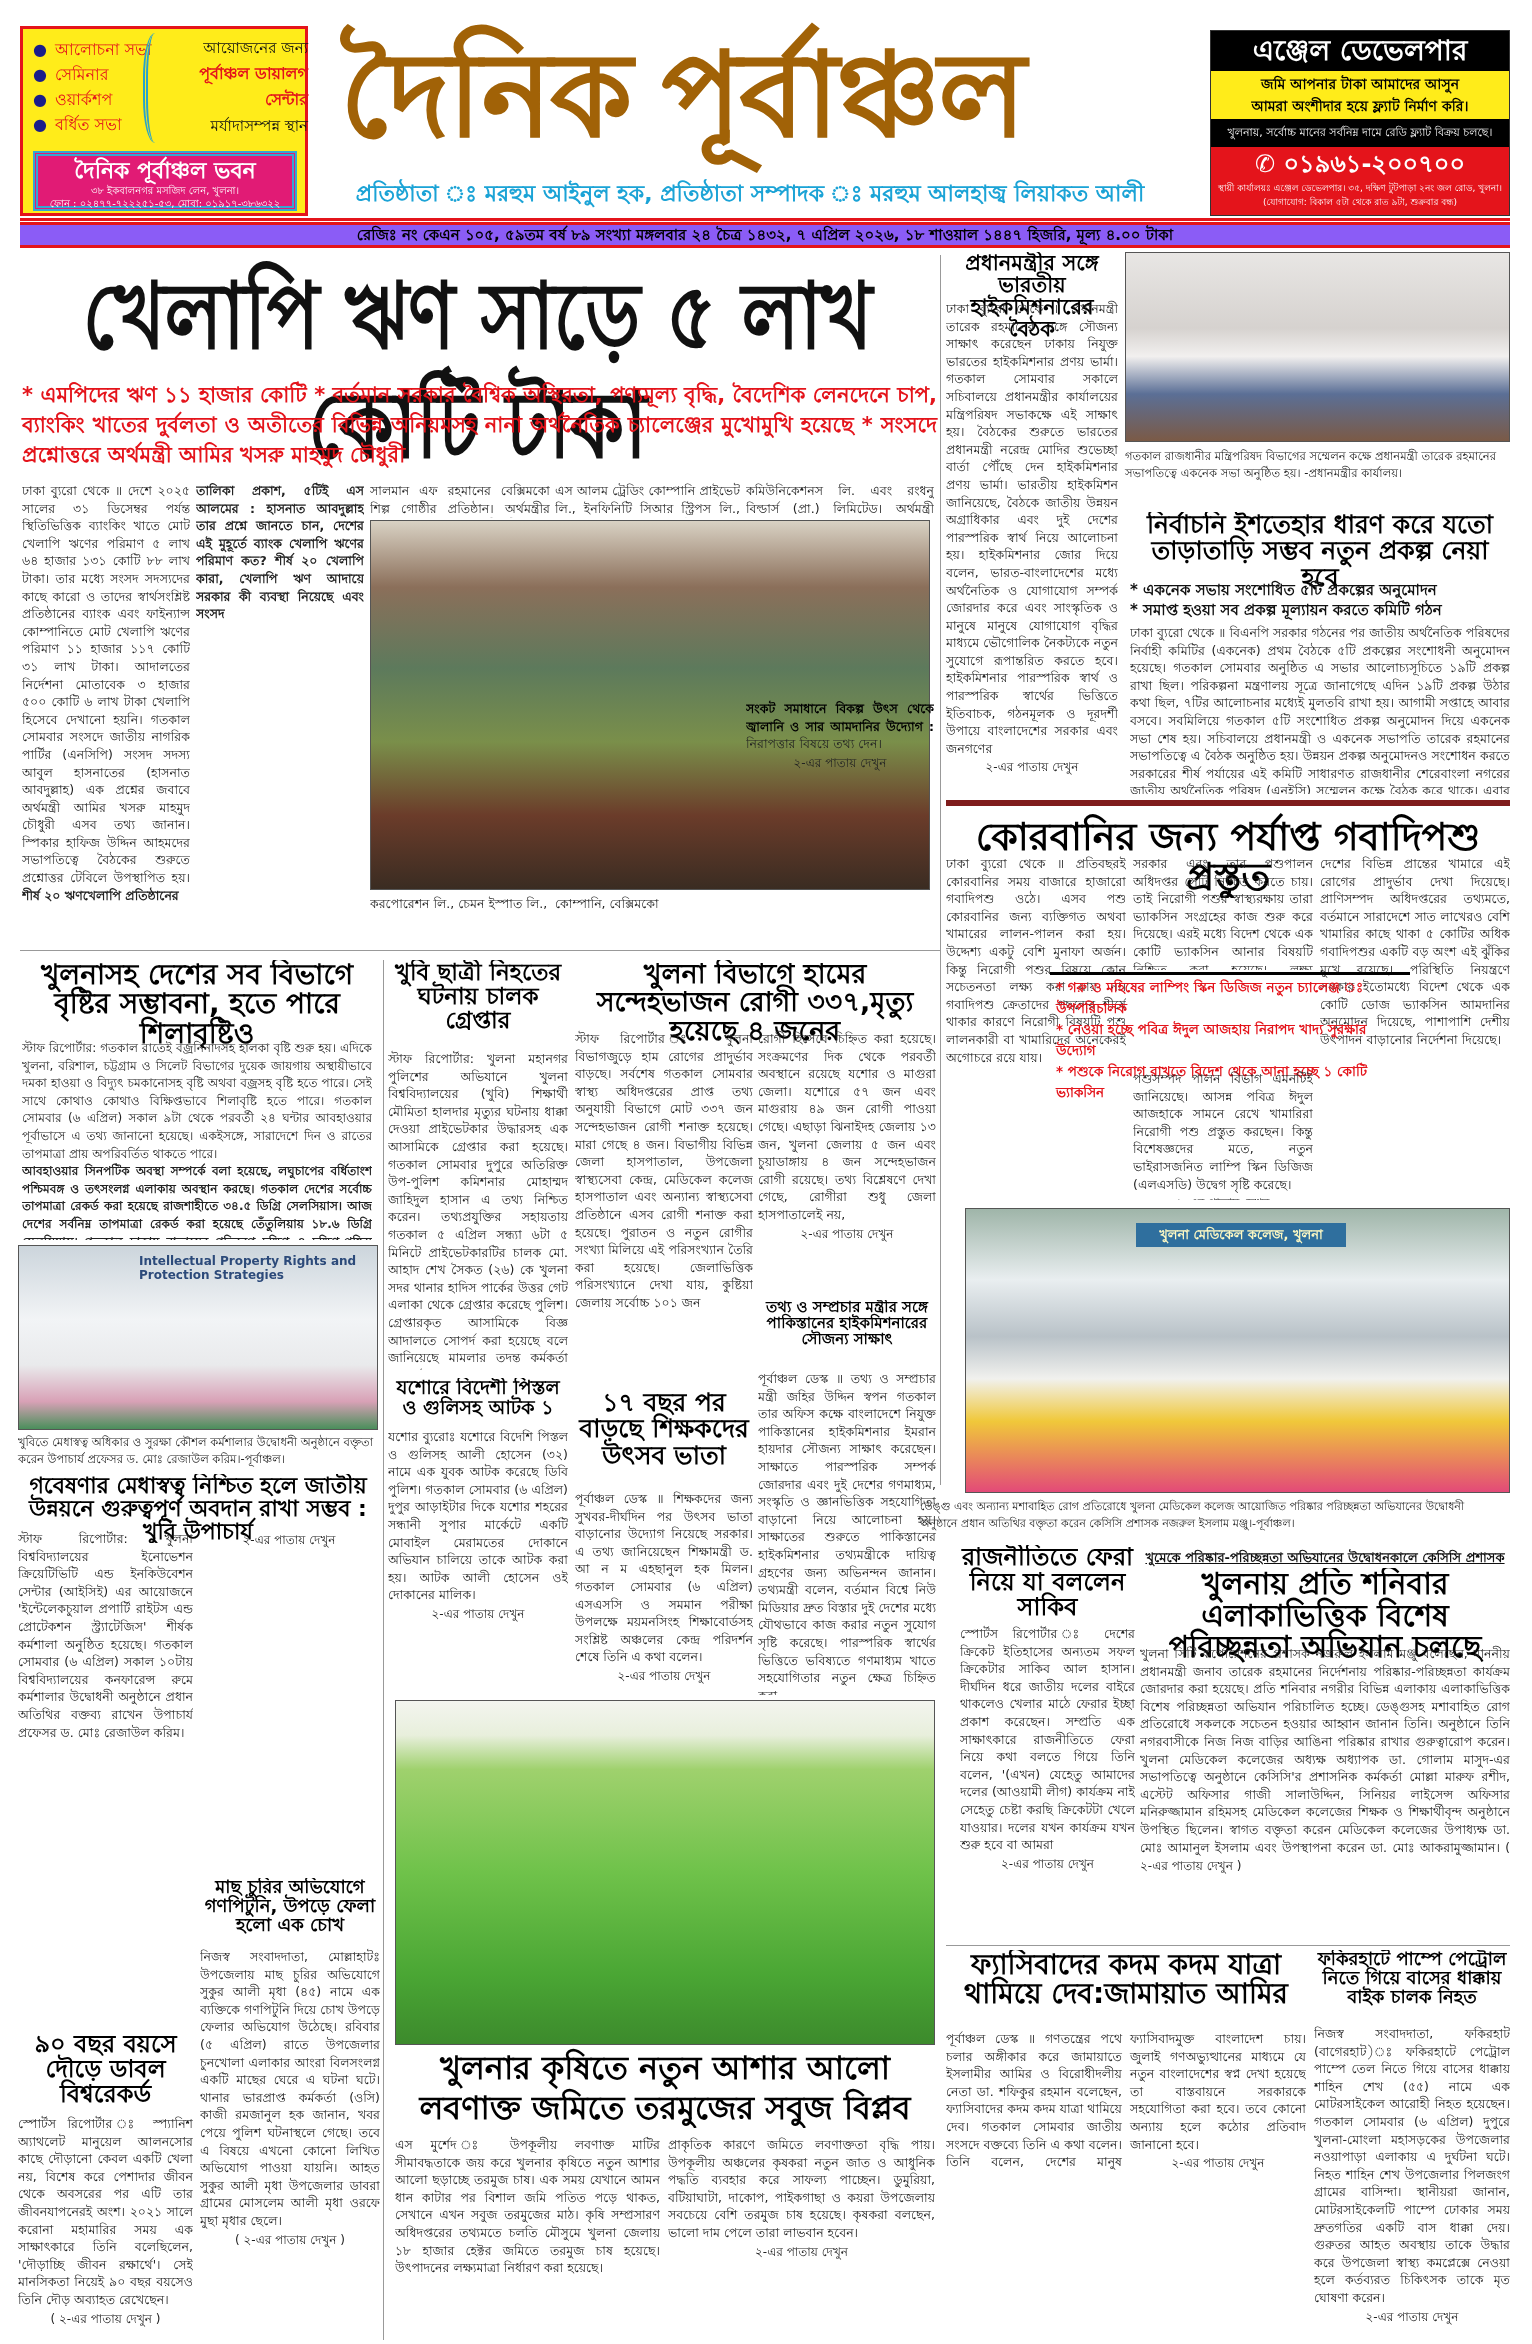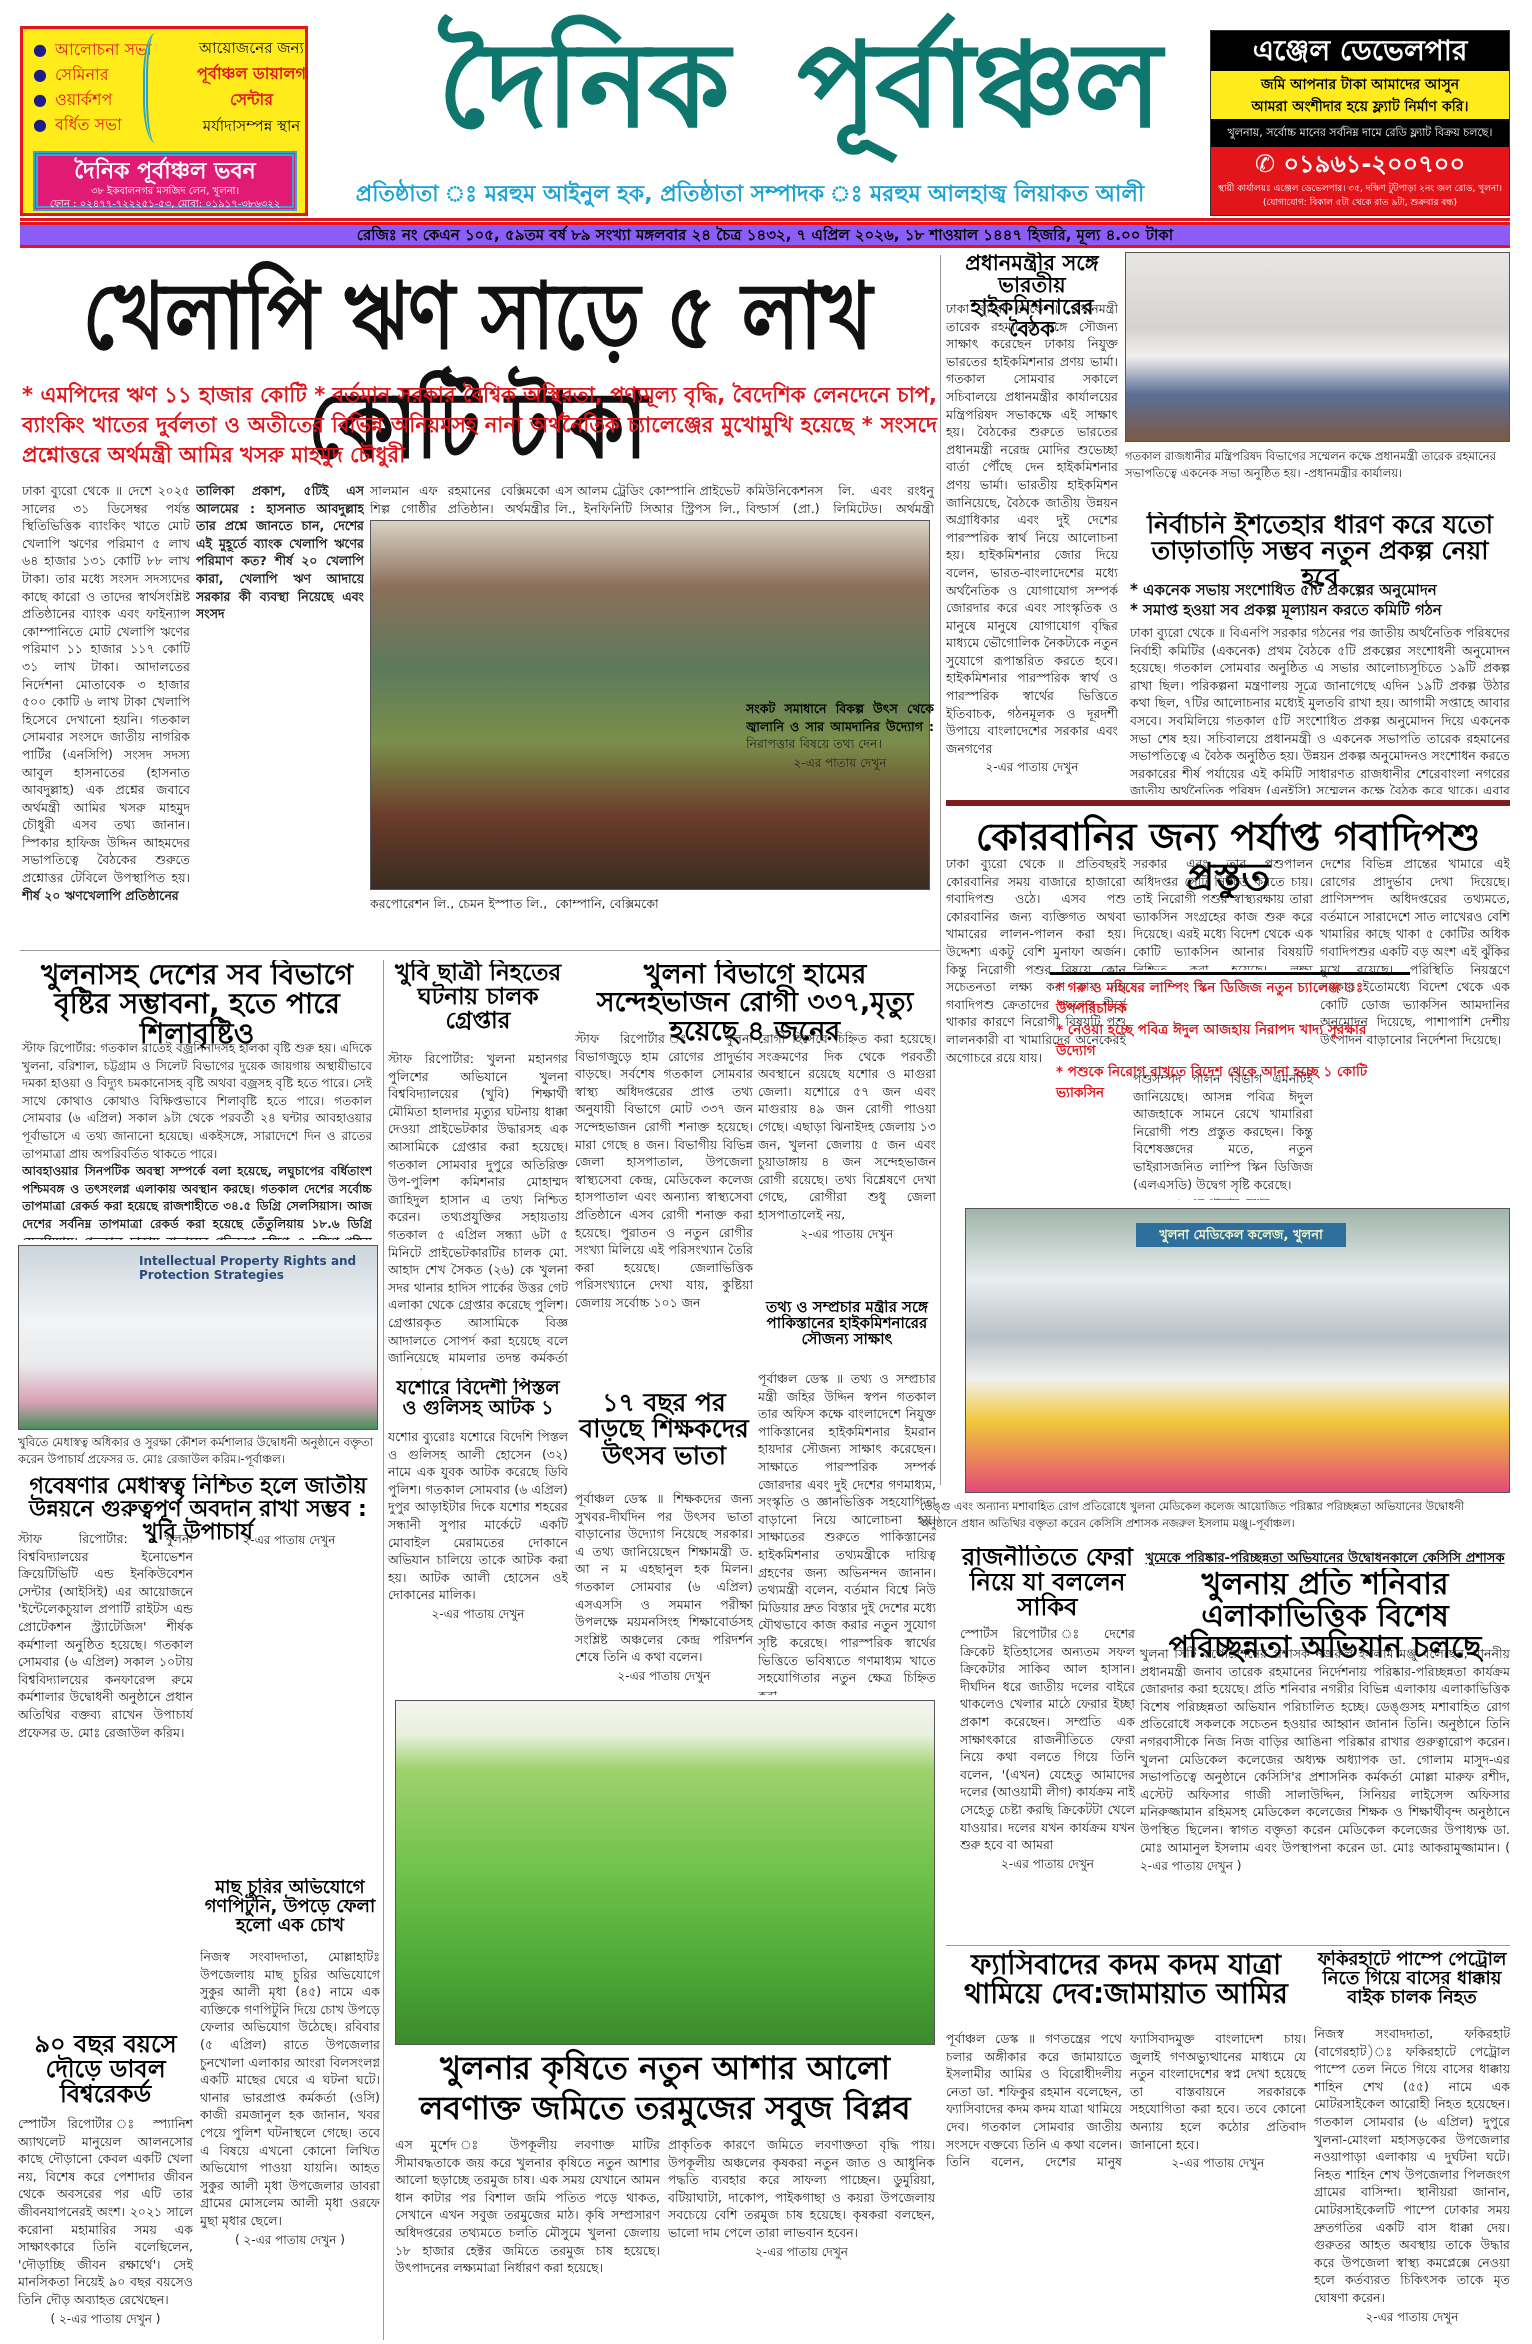--- a/index.html
+++ b/index.html
@@ -10,28 +10,28 @@
 .cont{display:block;text-align:center;font-size:12px;margin-top:2px}
 .hl{font-weight:bold;color:#000;text-align:center;line-height:1.05;overflow:hidden}
 .photo{border:1px solid #555;overflow:hidden}
 .caption{font-size:12.5px;line-height:17px;color:#222}
 
 
 .ad-left{left:20px;top:26px;width:288px;height:190px;border:3px solid #e4141b;background:#ffec1a}
 .ad-left .bullets{position:absolute;left:10px;top:8px;font-size:16px;line-height:25px;color:#e4141b}
 .ad-left .bullets li{list-style:none}
 .ad-left .bullets li::before{content:"●";color:#1a1d8a;margin-right:8px}
-.ad-left .right{position:absolute;left:156px;top:6px;width:145px;text-align:center;font-size:15px;line-height:26px}
+.ad-left .right{position:absolute;left:140px;top:6px;width:145px;text-align:right;font-size:15px;line-height:26px}
 .ad-left .right .red{color:#e4141b;font-weight:bold;font-size:16px}
 .ad-left .river{position:absolute;left:120px;top:4px;width:30px;height:110px;border-left:5px double #2aa3c8;border-radius:40%}
 .ad-left .bhaban{position:absolute;left:10px;top:122px;width:264px;height:60px;background:#e11b75;border:5px double #35a6d1;color:#fff;text-align:center;padding-top:2px}
 .ad-left .bhaban .t{font-size:22px;font-weight:bold;line-height:26px}
 .ad-left .bhaban .s{font-size:10px;line-height:13px}
 
-.masthead{left:340px;top:20px;width:820px;height:150px;text-align:right;font-size:118px;font-weight:bold;line-height:150px;letter-spacing:-2px;color:#0f766e;font-family:Liberation Mono, monospace}
+.masthead{left:340px;top:20px;width:820px;height:150px;text-align:left;font-size:118px;font-weight:bold;line-height:150px;letter-spacing:-2px;color:#a16207;font-family:Liberation Sans, sans-serif}
 .founders{left:340px;top:176px;width:820px;text-align:center;font-size:22px;color:#1ba3d6;font-weight:bold}
 
 .ad-right{left:1210px;top:30px;width:300px;height:186px;border:1px solid #333}
 .ad-right .a{height:40px;background:#000;color:#fff;text-align:center;font-size:28px;font-weight:bold;line-height:40px}
 .ad-right .b{height:48px;background:#ffec1a;color:#000;text-align:center;font-size:14px;font-weight:bold;line-height:22px;padding-top:2px}
 .ad-right .c{height:28px;background:#000;color:#fff;text-align:center;font-size:11px;line-height:28px}
 .ad-right .d{height:68px;background:#e4141b;color:#fff;text-align:center}
 .ad-right .d .ph{font-size:24px;font-weight:bold;line-height:34px}
 .ad-right .d .ad{font-size:9px;line-height:14px;padding:0 4px}
 

